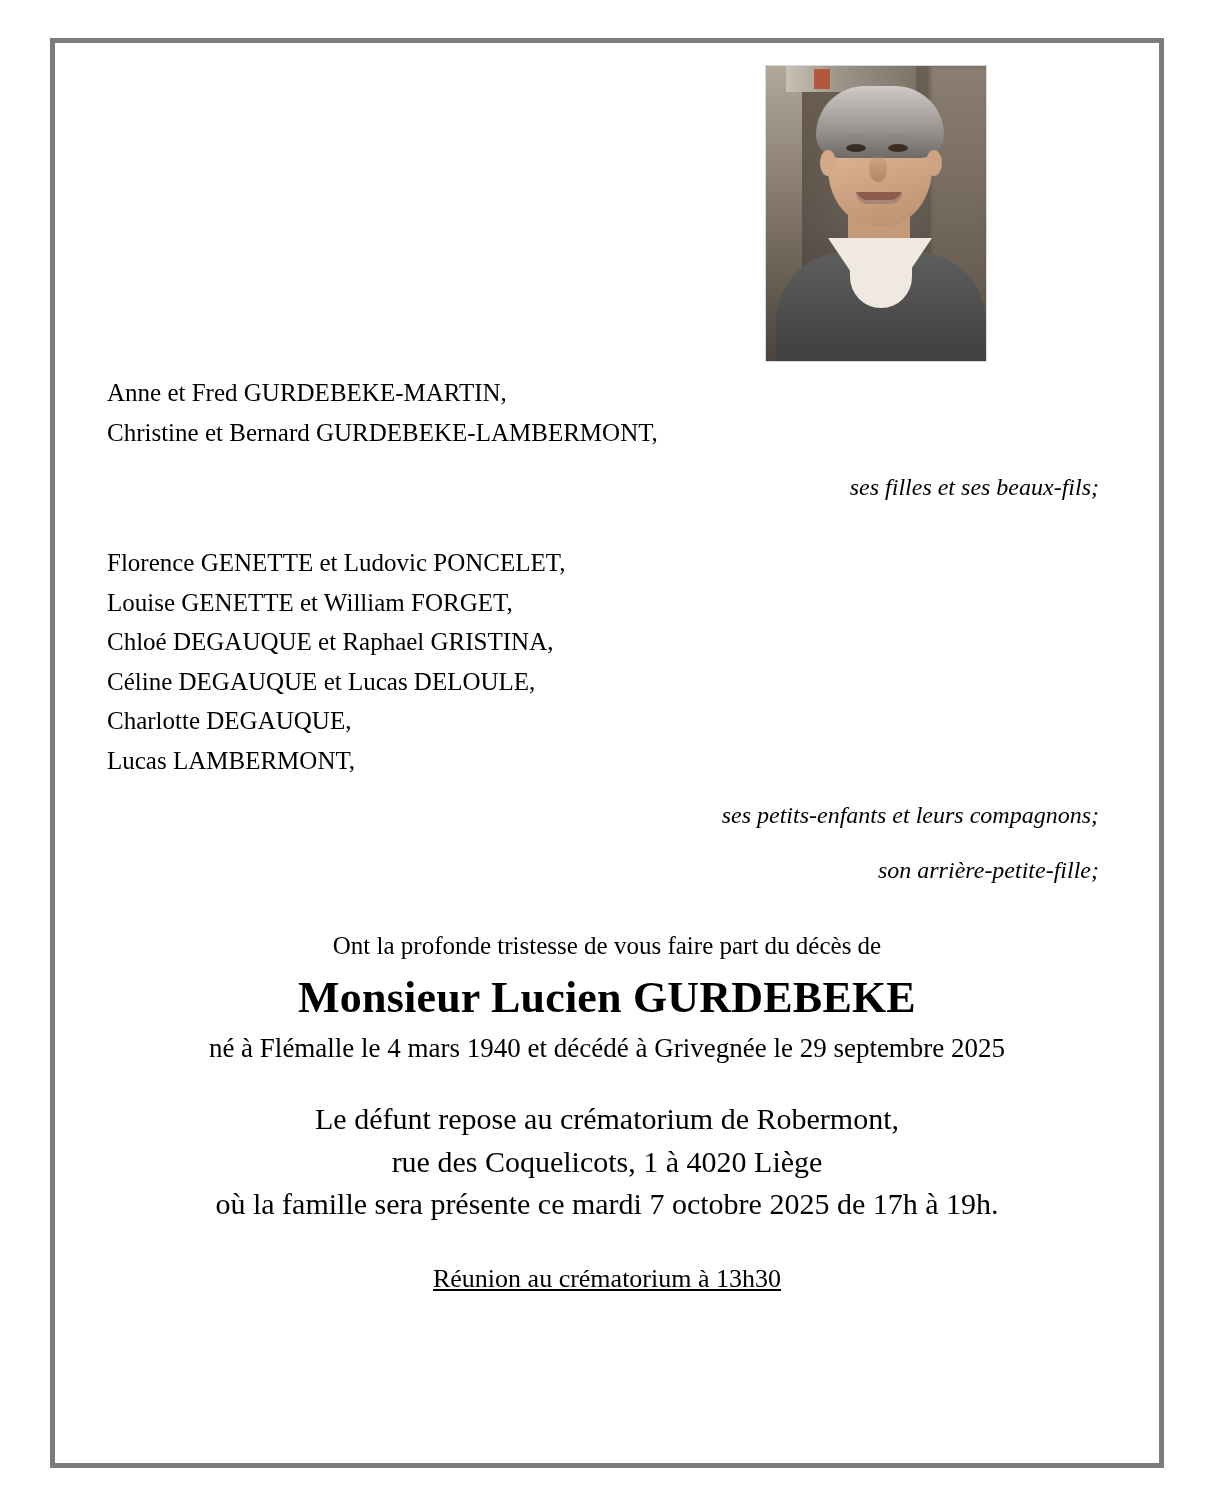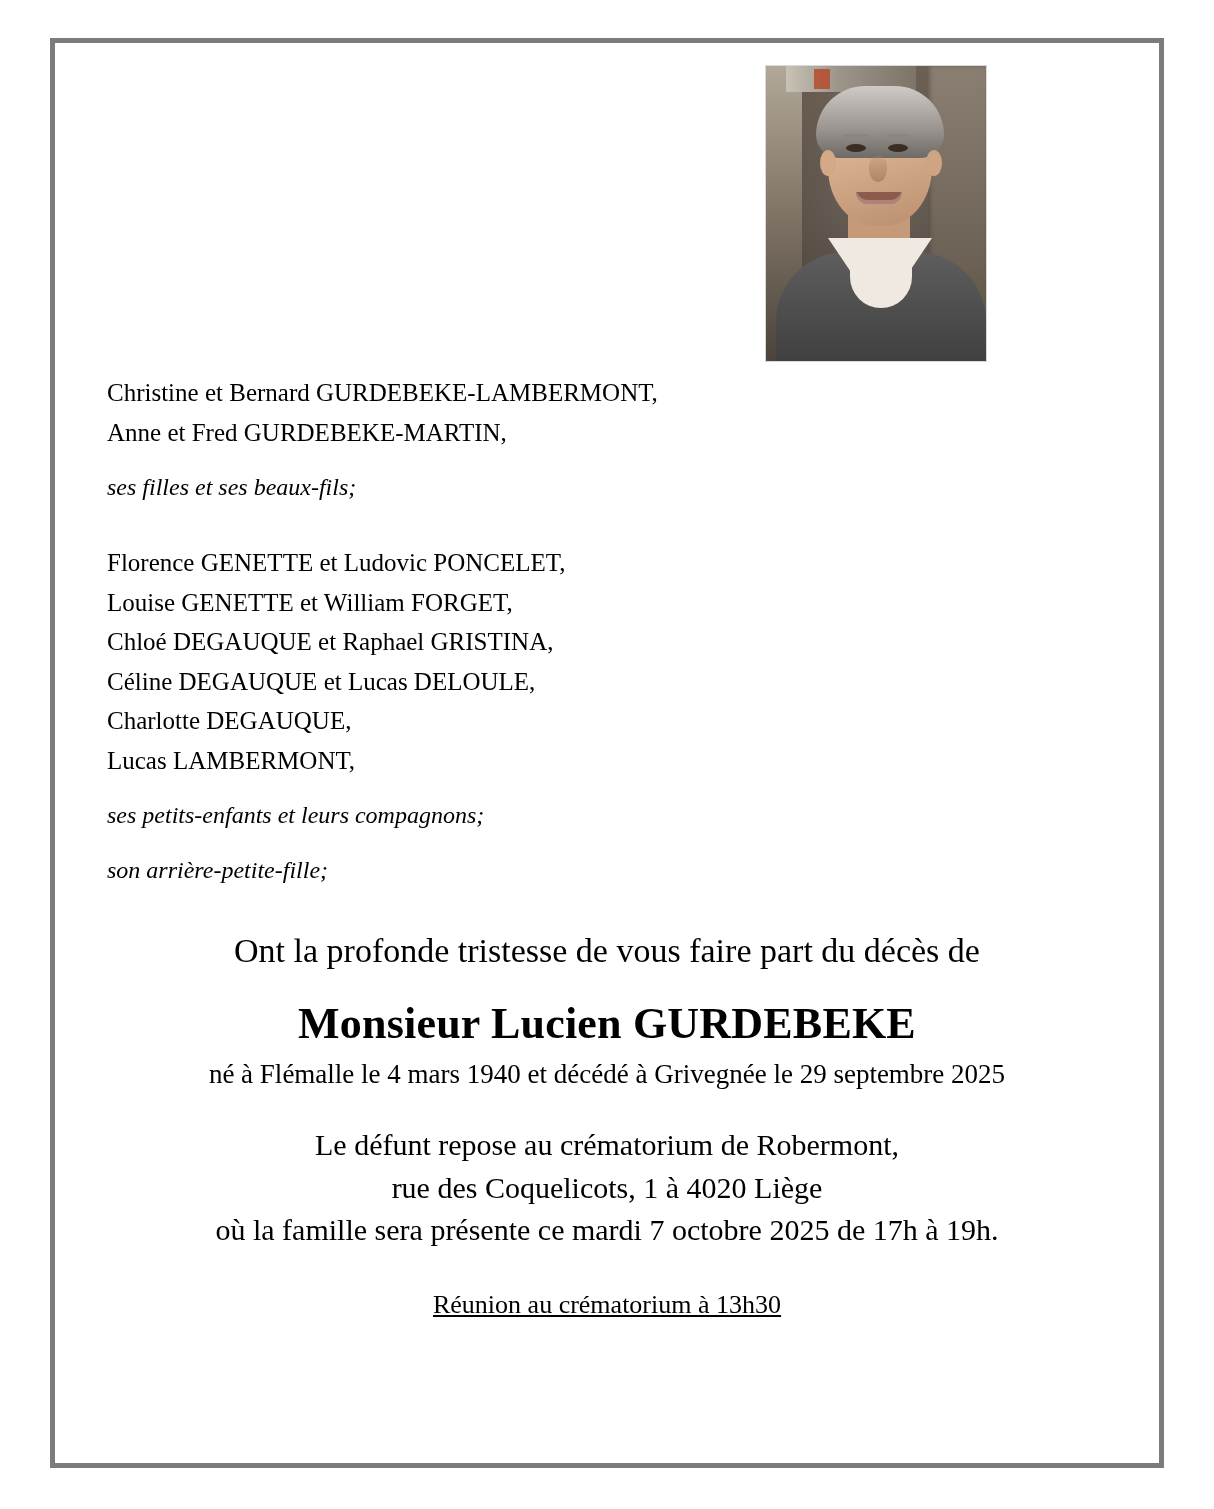--- a/index.html
+++ b/index.html
@@ -192,38 +192,38 @@
   }
 
   
   .names {
     margin-top: 312px;
     font-size: 25px;
     line-height: 1.58;
   }
   .names .line { white-space: nowrap; }
   .role {
-    text-align: left;
+    text-align: right;
     font-style: italic;
     font-size: 24px;
     padding-right: 8px;
   }
   .gap-sm { height: 22px; }
   .gap-md { height: 42px; }
 
   .announce {
     text-align: center;
-    font-size: 34px;
+    font-size: 25px;
     margin-top: 48px;
   }
   .deceased-name {
     text-align: center;
     font-weight: bold;
     font-size: 44px;
-    margin-top: 28px;
+    margin-top: 12px;
     letter-spacing: 0.2px;
   }
   .birth-death {
     text-align: center;
     font-size: 27px;
     margin-top: 10px;
   }
   .block {
     text-align: center;
     font-size: 30px;
@@ -261,22 +261,22 @@
           <div class="brow-l"></div>
           <div class="brow-r"></div>
           <div class="eye-l"></div>
           <div class="eye-r"></div>
           <div class="nose"></div>
           <div class="mouth"></div>
         </div>
       </div>
 
       <div class="names">
+        <div class="line">Anne et Fred GURDEBEKE-MARTIN,</div>
         <div class="line">Christine et Bernard GURDEBEKE-LAMBERMONT,</div>
-        <div class="line">Anne et Fred GURDEBEKE-MARTIN,</div>
       </div>
       <div class="gap-sm"></div>
       <div class="role">ses filles et ses beaux-fils;</div>
 
       <div class="gap-md"></div>
 
       <div class="names" style="margin-top:0">
         <div class="line">Florence GENETTE et Ludovic PONCELET,</div>
         <div class="line">Louise GENETTE et William FORGET,</div>
         <div class="line">Chloé DEGAUQUE et Raphael GRISTINA,</div>

